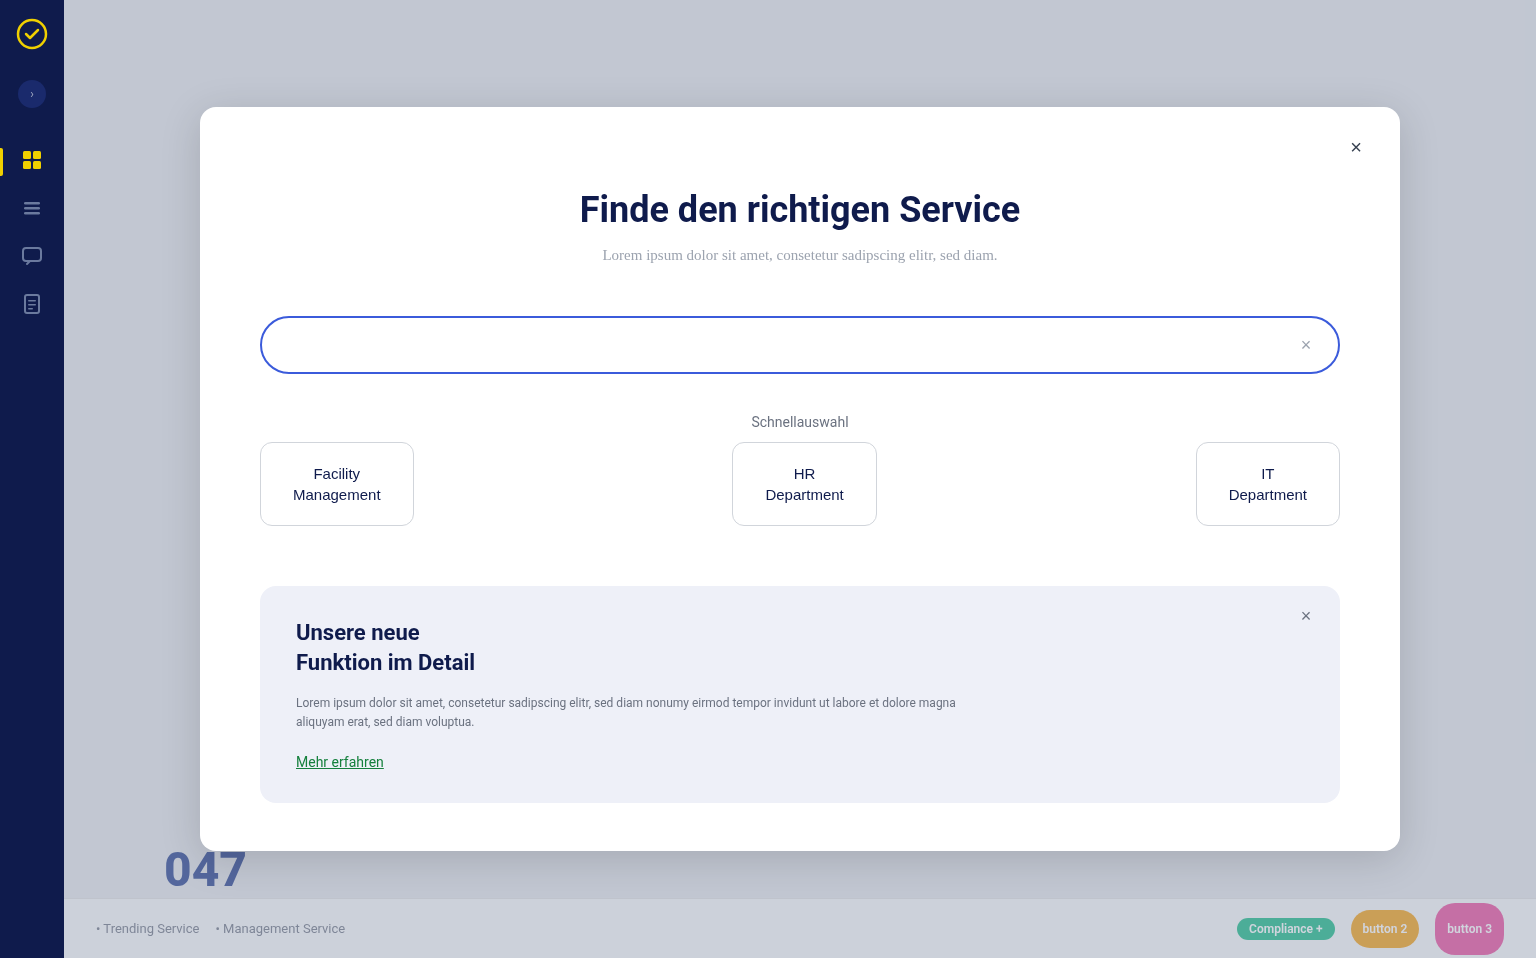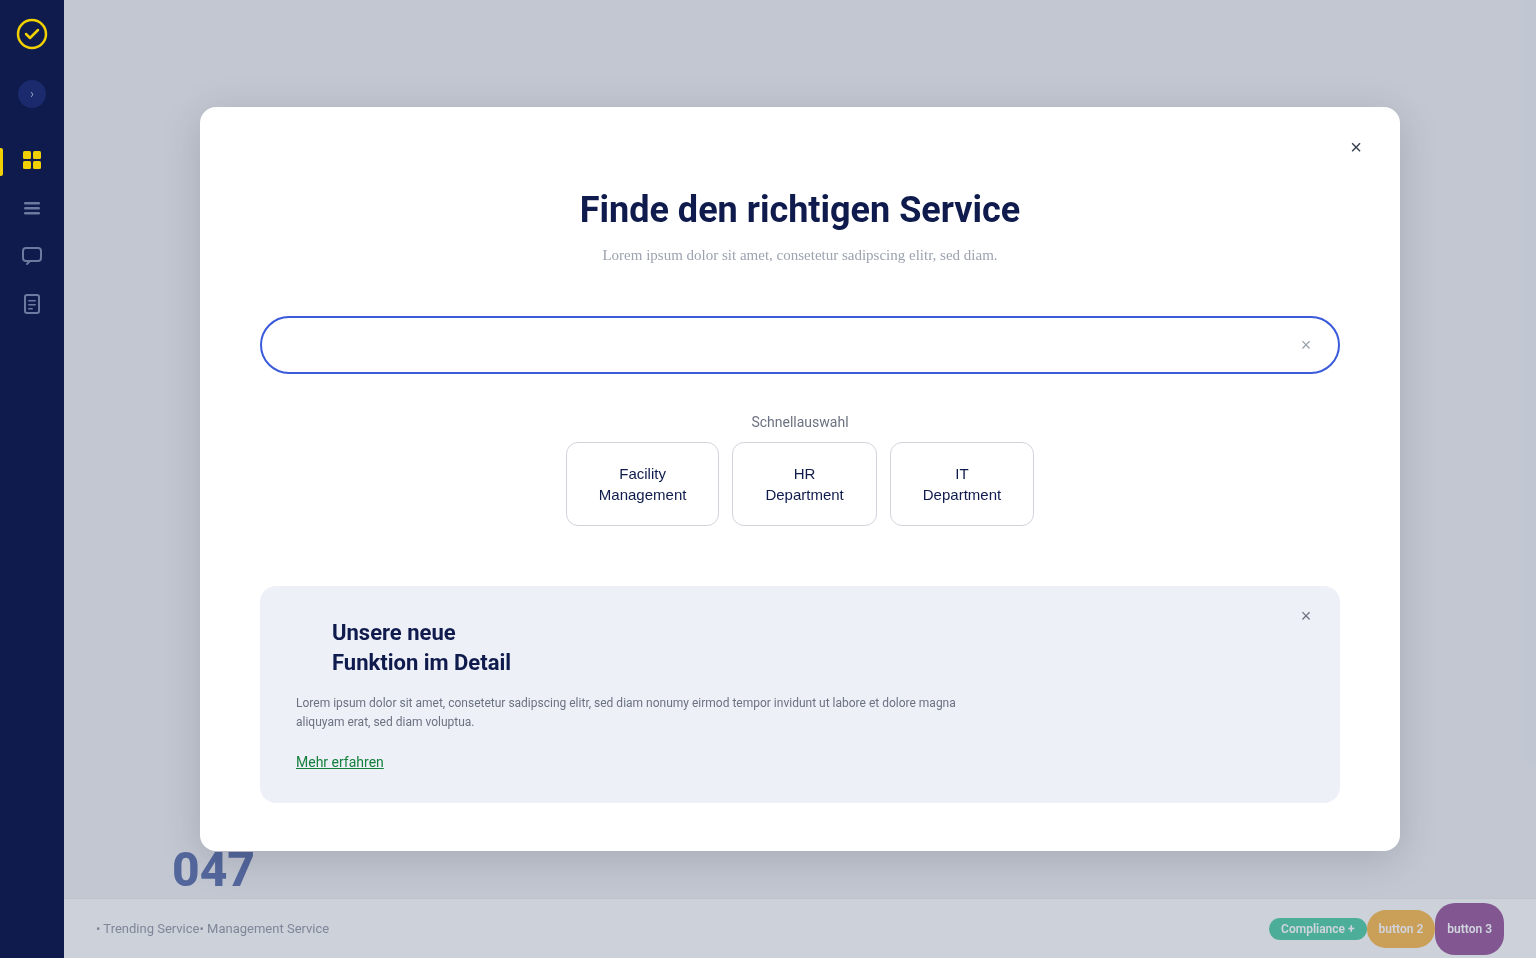--- a/index.html
+++ b/index.html
@@ -120,29 +120,30 @@
     }
 
     .bg-bottom-bar {
       width: 100%;
       height: 60px;
       background: #f8f9fa;
       border-top: 1px solid #e0e0e0;
       display: flex;
       align-items: center;
       padding: 0 32px;
+      gap: 16px;
     }
 
     .bg-number {
       font-size: 48px;
       font-weight: 800;
       color: #1e3a8a;
       position: absolute;
       bottom: 60px;
-      left: 108px;
+      left: 100px;
     }
 
     
     .overlay {
       position: absolute;
       inset: 0;
       background: rgba(150, 160, 180, 0.45);
       z-index: 5;
     }
 
@@ -237,22 +238,22 @@
     
     .quick-select-label {
       text-align: center;
       font-size: 14px;
       color: #6b7280;
       margin-bottom: 12px;
     }
 
     .quick-select-options {
       display: flex;
-      justify-content: center;
-      gap: 13px;
+      justify-content: space-between;
+      gap: 30px;
       margin-bottom: 60px;
     }
 
     .quick-option {
       padding: 20px 32px;
       border: 1.5px solid #d1d5db;
       border-radius: 12px;
       text-align: center;
       cursor: pointer;
       font-size: 15px;
@@ -286,21 +287,20 @@
       align-items: center;
       justify-content: center;
     }
 
     .info-card-title {
       font-size: 22px;
       font-weight: 700;
       color: #0f1b4c;
       margin-bottom: 16px;
       line-height: 1.35;
-      margin-left: 36px;
     }
 
     .info-card-text {
       font-size: 12px;
       color: #6b7280;
       line-height: 1.6;
       margin-bottom: 20px;
       max-width: 680px;
     }
 
@@ -322,21 +322,21 @@
     }
     .bottom-badge-2 {
       background: #f59e0b;
       color: white;
       padding: 12px 12px;
       border-radius: 20px;
       font-size: 12px;
       font-weight: 600;
     }
     .bottom-badge-3 {
-      background: #701a75;
+      background: #ec4899;
       color: white;
       padding: 19px 12px;
       border-radius: 20px;
       font-size: 12px;
       font-weight: 600;
     }
     .bottom-text {
       font-size: 13px;
       color: #6b7280;
     }

